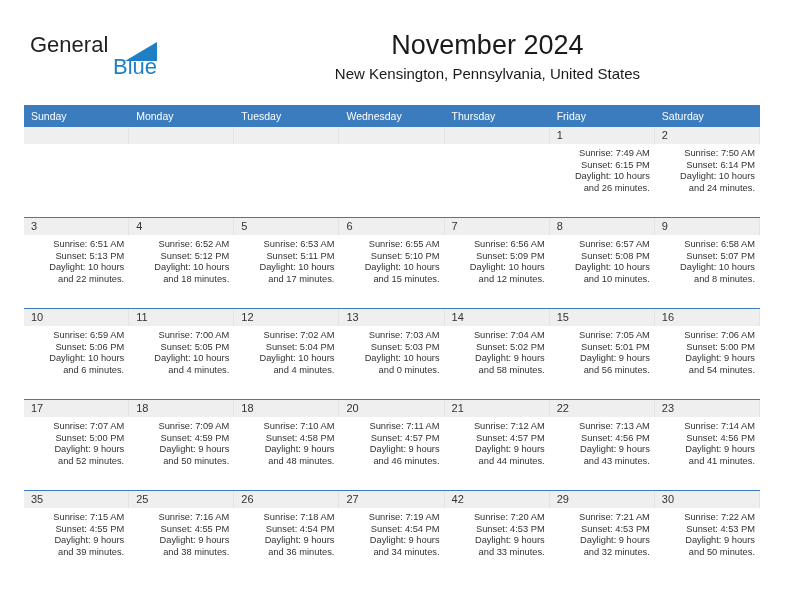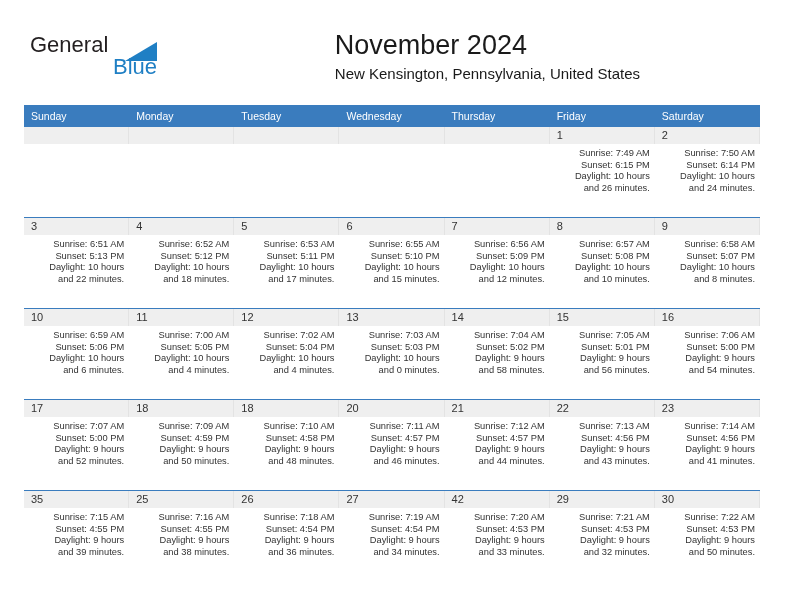--- a/index.html
+++ b/index.html
@@ -60,21 +60,21 @@
     font-size: 22px;
     font-weight: 400;
     color: #1f7fc4;
     line-height: 26px;
     margin-left: 23px;
   }
   .title-block {
     position: absolute;
     right: 0;
     top: 0;
-    text-align: left;
+    text-align: center;
   }
   .cal-title {
     font-size: 27px;
     font-weight: 400;
     color: #1a1a1a;
     line-height: 34px;
     white-space: nowrap;
   }
   .cal-subtitle {
     margin-top: 2px;

